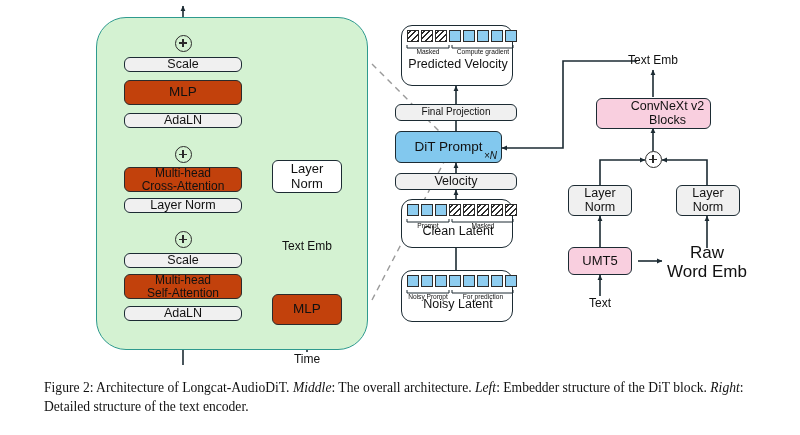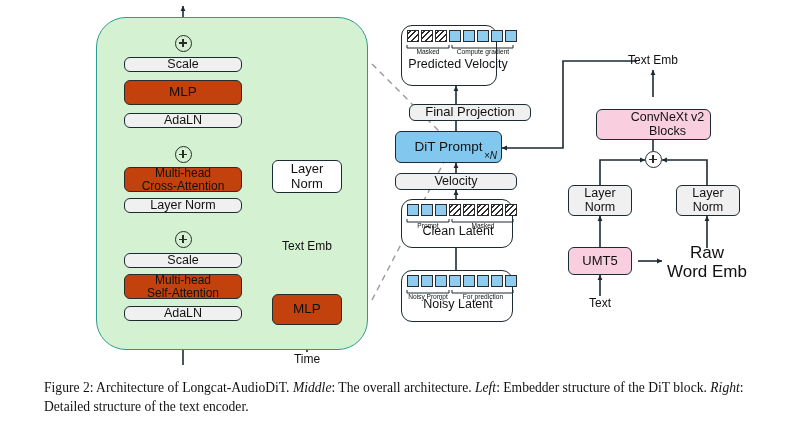--- a/index.html
+++ b/index.html
@@ -234,21 +234,21 @@
 Self-Attention</div>
 
   <div class="node grey" style="left:124px; top:306px; width:118px; height:15px; font-size:12.5px;">AdaLN</div>
 
   <div class="node orange" style="left:272px; top:294px; width:70px; height:31px; font-size:13.5px;">MLP</div>
 
   <div class="lbl" style="left:267px; top:240px; width:80px; font-size:12px;">Text Emb</div>
 
   <div class="lbl" style="left:277px; top:353px; width:60px; font-size:12px;">Time</div>
 
-  <div class="node white bigradius" style="left:401px; top:25px; width:96px; height:61px;">
+  <div class="node white bigradius" style="left:401px; top:25px; width:112px; height:61px;">
     <div style="position:absolute; left:0; top:32px; width:112px; font-size:12.5px; text-align:center;">Predicted Velocity</div>
   </div>
   <div class="tokens" style="left:407px; top:30px;">
     <div class="tok hatch"></div>
     <div class="tok hatch"></div>
     <div class="tok hatch"></div>
     <div class="tok fill"></div>
     <div class="tok fill"></div>
     <div class="tok fill"></div>
     <div class="tok fill"></div>
@@ -256,21 +256,21 @@
   </div>
   <svg class="svg-layer" viewBox="0 0 800 435">
     <g stroke="#1c2b33" stroke-width="1" fill="none">
       <path d="M407,45 L407,48 L449,48 L449,45"></path>
       <path d="M452,45 L452,48 L513,48 L513,45"></path>
     </g>
   </svg>
   <div class="lbl" style="left:404px; top:48px; width:48px; font-size:6.6px;">Masked</div>
   <div class="lbl" style="left:452px; top:48px; width:62px; font-size:6.6px;">Compute gradient</div>
 
-  <div class="node grey" style="left:395px; top:104px; width:122px; height:17px; font-size:13px;margin-left:14px;">Final Projection</div>
+  <div class="node grey" style="left:395px; top:104px; width:122px; height:17px; font-size:10px;">Final Projection</div>
 
   <div class="node blue" style="left:395px; top:131px; width:107px; height:32px; font-size:13.5px;">
     <span>DiT Prompt</span>
     <span style="position:absolute; right:4px; bottom:0px; font-size:10px; font-style:italic;">×N</span>
   </div>
 
   <div class="node grey" style="left:395px; top:173px; width:122px; height:17px; font-size:12.5px;">Velocity</div>
 
   <div class="node white bigradius" style="left:401px; top:199px; width:112px; height:49px;">
     <div style="position:absolute; left:0; top:25px; width:112px; font-size:12.5px; text-align:center;">Clean Latent</div>
@@ -311,21 +311,21 @@
     <g stroke="#1c2b33" stroke-width="1" fill="none">
       <path d="M407,290 L407,293 L449,293 L449,290"></path>
       <path d="M452,290 L452,293 L513,293 L513,290"></path>
     </g>
   </svg>
   <div class="lbl" style="left:401px; top:293px; width:54px; font-size:6.6px;">Noisy Prompt</div>
   <div class="lbl" style="left:452px; top:293px; width:62px; font-size:6.6px;">For prediction</div>
 
   <div class="lbl" style="left:617px; top:54px; width:72px; font-size:12px;">Text Emb</div>
 
-  <div class="node pink" style="left:596px; top:109px; width:115px; height:31px; font-size:12.5px;padding-left:28px;">ConvNeXt v2
+  <div class="node pink" style="left:596px; top:98px; width:115px; height:31px; font-size:12.5px;padding-left:28px;">ConvNeXt v2
 Blocks</div>
 
   <div class="plus onwhite" style="left:644.5px; top:151px;"></div>
 
   <div class="node grey" style="left:568px; top:185px; width:64px; height:31px; font-size:12.5px;">Layer
 Norm</div>
 
   <div class="node grey" style="left:676px; top:185px; width:64px; height:31px; font-size:12.5px;">Layer
 Norm</div>
 

